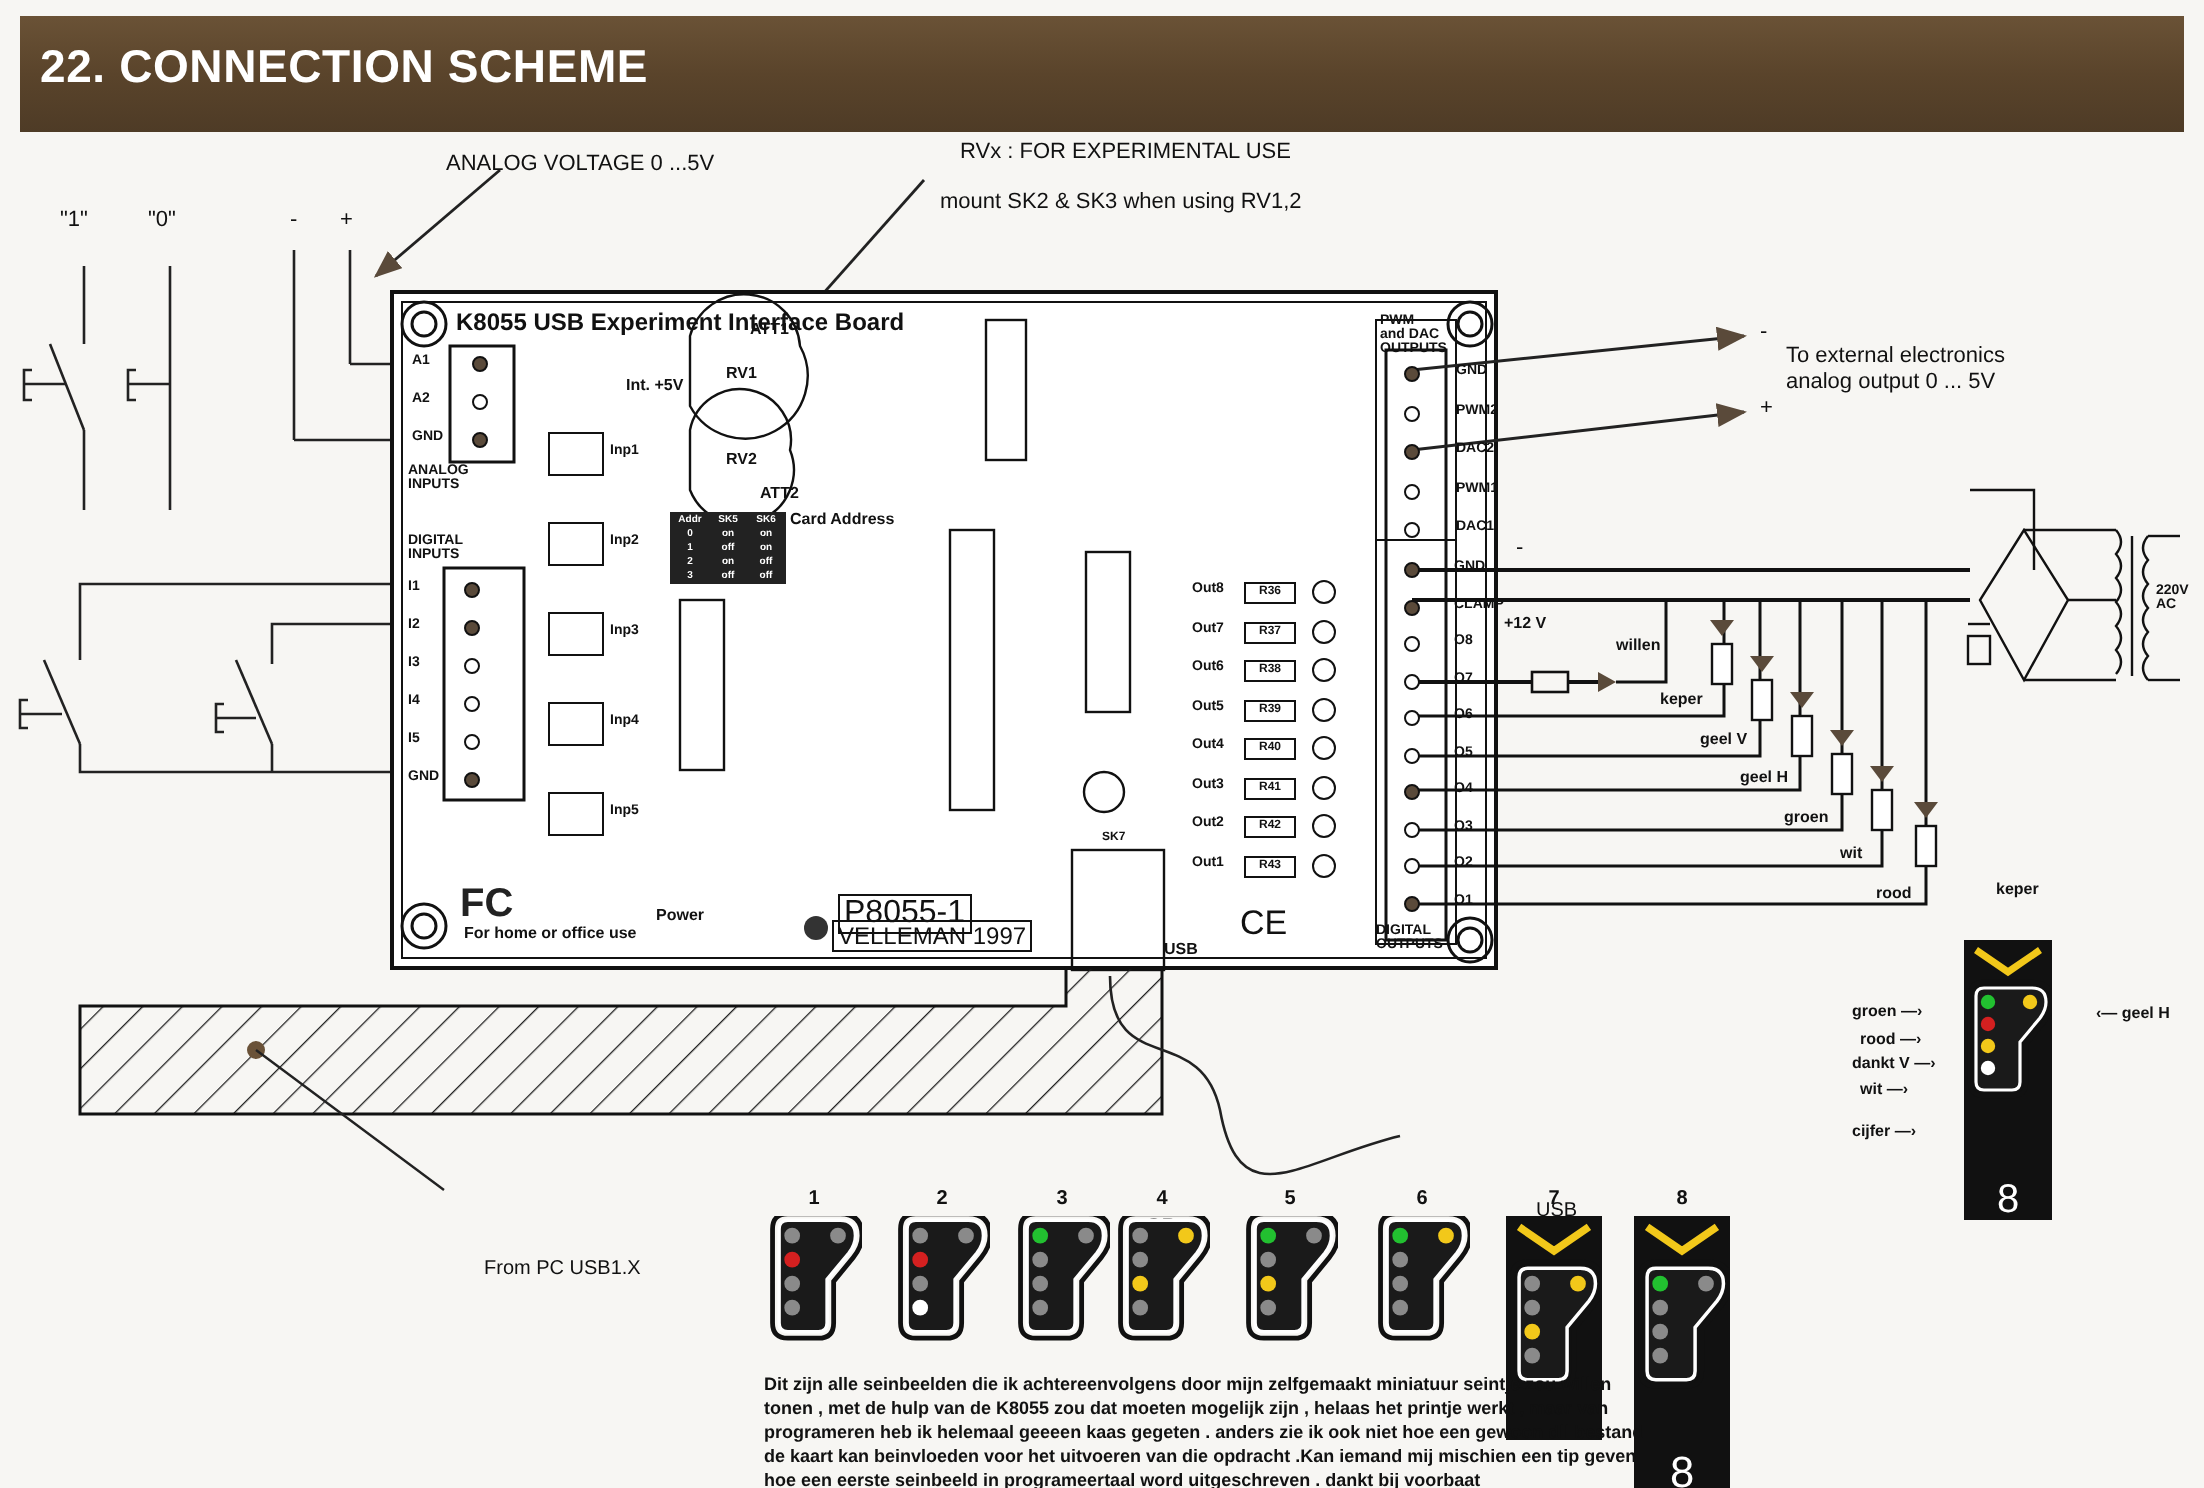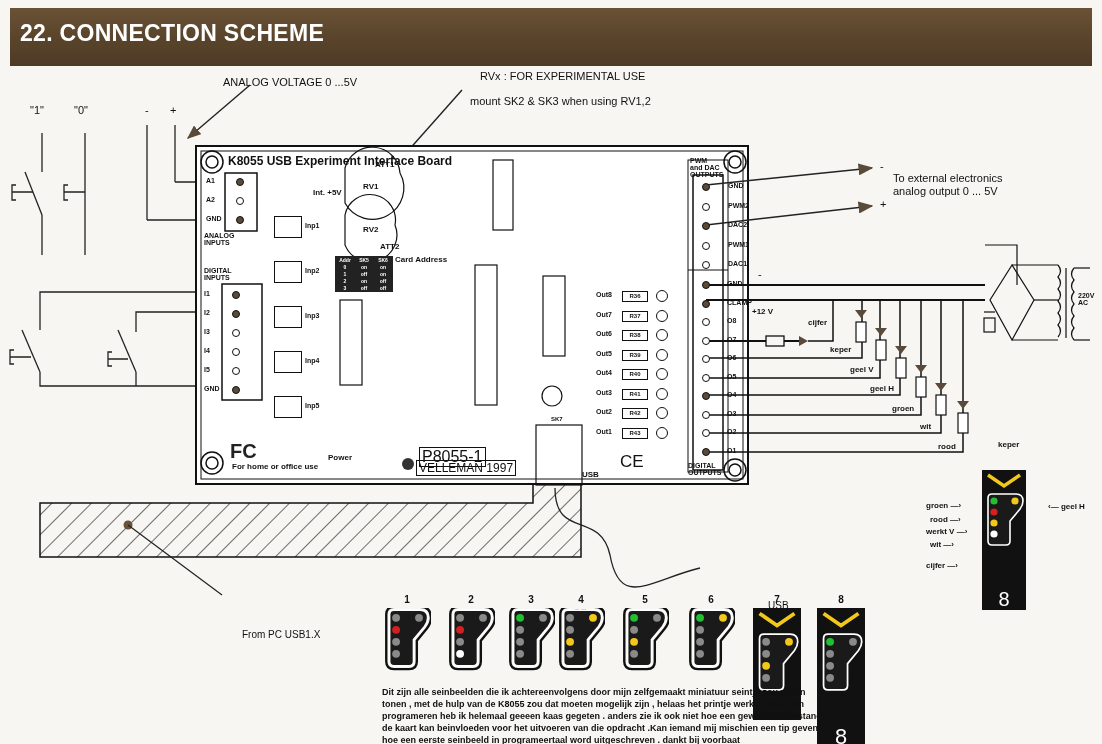--- a/index.html
+++ b/index.html
@@ -285,21 +285,21 @@
     <div style="position: absolute; left: 19px; top: 14px; width: 18px; height: 7px; font-size: 5px; color: rgb(255, 255, 255); font-weight: bold; text-align: center; line-height: 7px;">off</div>
     <div style="position: absolute; left: 38px; top: 14px; width: 18px; height: 7px; font-size: 5px; color: rgb(255, 255, 255); font-weight: bold; text-align: center; line-height: 7px;">on</div>
     <div style="position: absolute; left: 0px; top: 21px; width: 18px; height: 7px; font-size: 5px; color: rgb(255, 255, 255); font-weight: bold; text-align: center; line-height: 7px;">2</div>
     <div style="position: absolute; left: 19px; top: 21px; width: 18px; height: 7px; font-size: 5px; color: rgb(255, 255, 255); font-weight: bold; text-align: center; line-height: 7px;">on</div>
     <div style="position: absolute; left: 38px; top: 21px; width: 18px; height: 7px; font-size: 5px; color: rgb(255, 255, 255); font-weight: bold; text-align: center; line-height: 7px;">off</div>
     <div style="position: absolute; left: 0px; top: 28px; width: 18px; height: 7px; font-size: 5px; color: rgb(255, 255, 255); font-weight: bold; text-align: center; line-height: 7px;">3</div>
     <div style="position: absolute; left: 19px; top: 28px; width: 18px; height: 7px; font-size: 5px; color: rgb(255, 255, 255); font-weight: bold; text-align: center; line-height: 7px;">off</div>
     <div style="position: absolute; left: 38px; top: 28px; width: 18px; height: 7px; font-size: 5px; color: rgb(255, 255, 255); font-weight: bold; text-align: center; line-height: 7px;">off</div>
   </div>
 
-<div class="lbl sm" style="left:808px;top:318px;">cijfer</div>
+<div class="lbl sm" style="left:808px;top:318px;">willen</div>
 <div class="lbl sm" style="left:830px;top:345px;">keper</div>
 <div class="lbl sm" style="left:850px;top:365px;">geel V</div>
 <div class="lbl sm" style="left:870px;top:384px;">geel H</div>
 <div class="lbl sm" style="left:892px;top:404px;">groen</div>
 <div class="lbl sm" style="left:920px;top:422px;">wit</div>
 <div class="lbl sm" style="left:938px;top:442px;">rood</div>
 
 <div id="legend">
     <div style="position: absolute; left: 982px; top: 470px;"><svg width="44" height="140" viewBox="0 0 44 140" style="position: static;">
         <rect x="0" y="0" width="44" height="140" fill="#111"></rect>
@@ -309,21 +309,21 @@
         <circle cx="33" cy="31" r="3.6" fill="#f2c81a"></circle>
         <circle cx="12" cy="31" r="3.6" fill="#22c030"></circle>
         <circle cx="12" cy="42" r="3.6" fill="#d42020"></circle>
         <circle cx="12" cy="53" r="3.6" fill="#f2c81a"></circle>
         <circle cx="12" cy="64" r="3.6" fill="#ffffff"></circle>
         <text x="22" y="136" text-anchor="middle" fill="#fff" font-size="20" font-family="Liberation Sans, sans-serif">8</text>
       </svg></div>
     <div style="position: absolute; left: 998px; top: 440px; font-size: 8px; font-weight: bold;">keper</div>
     <div style="position: absolute; left: 926px; top: 501px; font-size: 8px; font-weight: bold;">groen —›</div>
     <div style="position: absolute; left: 930px; top: 515px; font-size: 8px; font-weight: bold;">rood —›</div>
-    <div style="position: absolute; left: 926px; top: 527px; font-size: 8px; font-weight: bold;">werkt V —›</div>
+    <div style="position: absolute; left: 926px; top: 527px; font-size: 8px; font-weight: bold;">dankt V —›</div>
     <div style="position: absolute; left: 930px; top: 540px; font-size: 8px; font-weight: bold;">wit —›</div>
     <div style="position: absolute; left: 926px; top: 561px; font-size: 8px; font-weight: bold;">cijfer —›</div>
     <div style="position: absolute; left: 1048px; top: 502px; font-size: 8px; font-weight: bold;">‹— geel H</div>
   </div>
 
 <div id="signals">
     <div style="position: absolute; left: 382px; top: 594px; width: 50px; text-align: center;"><div style="font-size: 10px; font-weight: bold; height: 14px;">1</div><svg width="48" height="72" viewBox="0 0 44 66" style="position: static;">
         <path d="M3,6 q0,-7 7,-7 h24 q10,0 10,10 q0,5 -4,10 l-9,11 v19 q0,7 -7,7 h-14 q-7,0 -7,-7 z" fill="none" stroke="#111" stroke-width="2.2"></path>
         <path d="M6,6 q0,-4 4,-4 h24 q7,0 7,7 q0,4 -3,8 l-10,12 v20 q0,4 -4,4 h-14 q-4,0 -4,-4 z" fill="#1a1a1a" stroke="#fff" stroke-width="1.6"></path>
         <circle cx="33" cy="9" r="3.6" fill="#8a8a8a"></circle>

